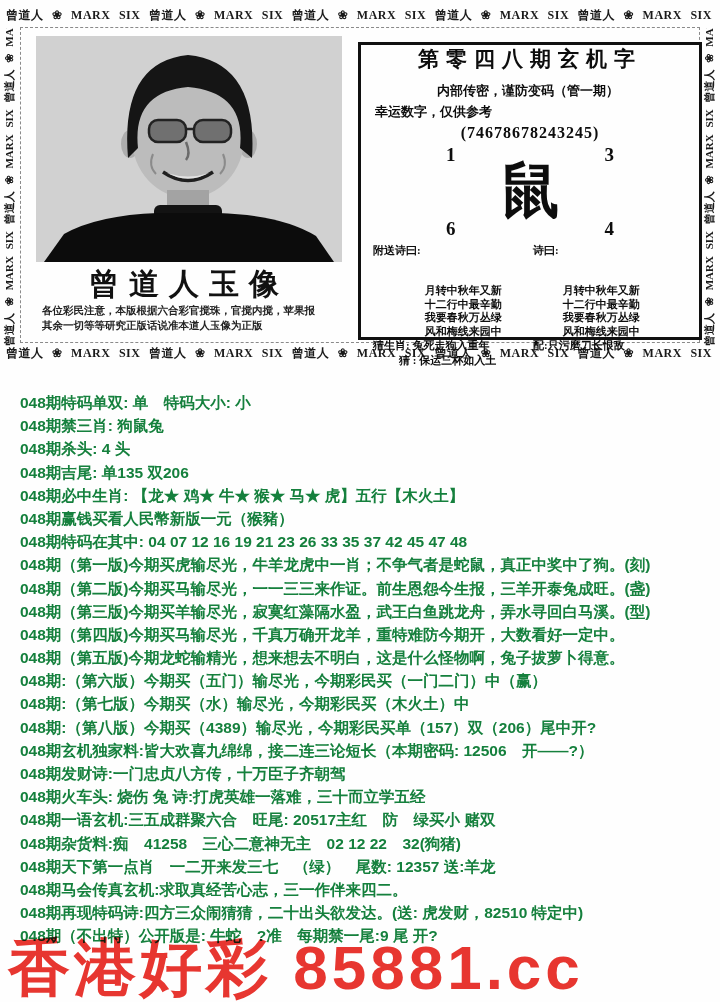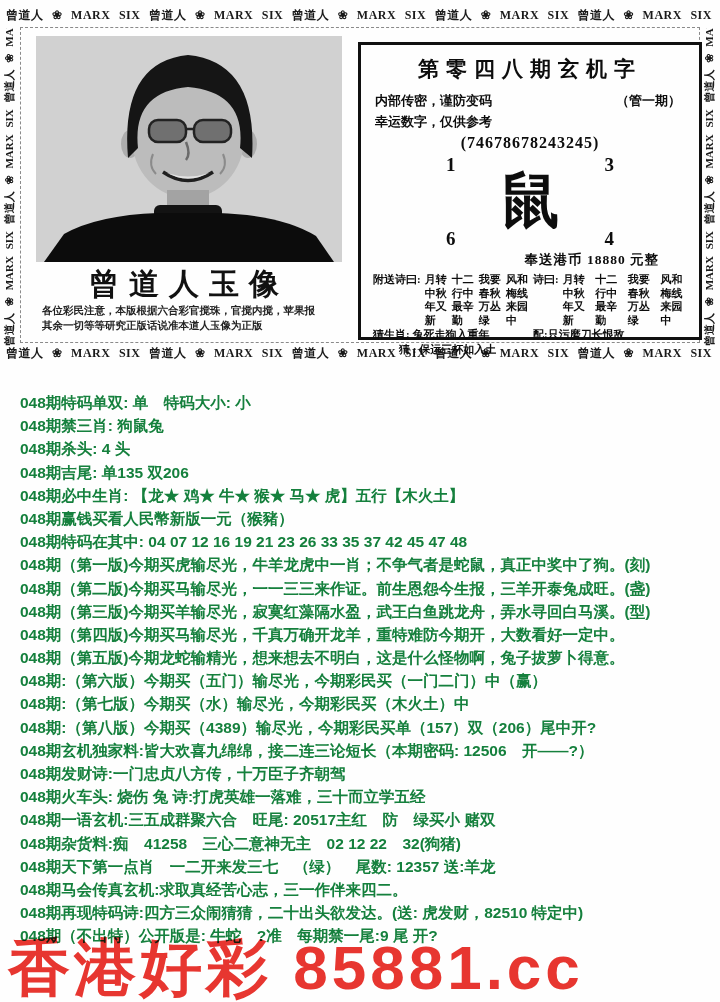--- a/index.html
+++ b/index.html
@@ -25,36 +25,36 @@
   .photo{position:absolute;left:36px;top:36px;width:306px;height:226px;background:#d4d4d4;}
   .photo svg{display:block;width:100%;height:100%;}
   .caption{position:absolute;left:36px;top:264px;width:306px;text-align:center;
            font-family:"Liberation Serif",serif;font-weight:bold;font-size:30px;letter-spacing:10px;}
   .notes{position:absolute;left:42px;top:303px;width:302px;
          font-family:"Liberation Serif",serif;font-weight:bold;font-size:10.5px;line-height:15px;color:#222;}
 
   
   .mbox{position:absolute;left:358px;top:42px;width:338px;height:292px;border:3px solid #101010;
         font-family:"Liberation Serif",serif;color:#0d0d0d;}
-  .m-title{margin-top:10px;text-align:center;font-weight:bold;font-size:21px;letter-spacing:7px;}
-  .m-sub{display:flex;justify-content:space-between;padding:9px 18px 0 14px;font-weight:bold;font-size:13px;}
+  .m-title{text-align:center;font-weight:bold;font-size:21px;letter-spacing:7px;}
+  .m-sub{display:flex;justify-content:center;padding:9px 18px 0 14px;font-weight:bold;font-size:13px;}
   .m-sub2{padding:3px 0 0 14px;font-weight:bold;font-size:13px;}
   .m-code{text-align:center;font-weight:bold;font-size:16px;letter-spacing:1px;padding-top:3px;}
   .zwrap{position:relative;width:176px;height:96px;margin:2px auto 0;}
   .zchar{position:absolute;left:50%;top:50%;transform:translate(-50%,-52%);
          font-weight:bold;font-size:60px;line-height:60px;}
   .znum{position:absolute;font-weight:bold;font-size:19px;}
   .znum.tl{left:4px;top:0;} .znum.tr{right:4px;top:0;}
   .znum.bl{left:4px;bottom:0;} .znum.br{right:4px;bottom:0;}
   .m-prize{padding:1px 40px 0 0;text-align:right;font-weight:bold;font-size:13.5px;letter-spacing:1px;}
   .m-poems{display:flex;padding:4px 6px 0 12px;font-weight:bold;font-size:11px;line-height:13.5px;}
   .poem-col{width:50%;}
   .poem{display:flex;}
   .poem-label{flex:0 0 auto;padding-right:4px;text-align:center;}
-  .poem-lines{display:flex;flex-direction:row;}
+  .poem-lines{display:flex;flex-direction:column;margin-top:40px;}
   .guess{margin-top:1px;}
   .guess.indent{padding-left:26px;}
 
   
   .predictions{position:absolute;left:20px;top:391px;width:696px;}
   .pline{height:23.2px;line-height:23.2px;font-size:15.5px;font-weight:bold;
          white-space:nowrap;overflow:hidden;color:#15803d;}
 
   
   .watermark{position:absolute;left:8px;top:926px;white-space:nowrap;
@@ -116,21 +116,20 @@
     </div>
     <div class="m-sub2">幸运数字，仅供参考</div>
     <div class="m-code">(74678678243245)</div>
     <div class="zwrap">
       <span class="znum tl">1</span>
       <span class="znum tr">3</span>
       <div class="zchar">鼠</div>
       <span class="znum bl">6</span>
       <span class="znum br">4</span>
     </div>
-    <div class="m-prize">奉送港币 18880 元整</div>
     <div class="m-poems">
       <div class="poem-col">
         <div class="poem">
           <span class="poem-label">附送诗曰:</span>
           <span class="poem-lines">
               <span class="poem-line">月转中秋年又新</span>
               <span class="poem-line">十二行中最辛勤</span>
               <span class="poem-line">我要春秋万丛绿</span>
               <span class="poem-line">风和梅线来园中</span>
             </span>

